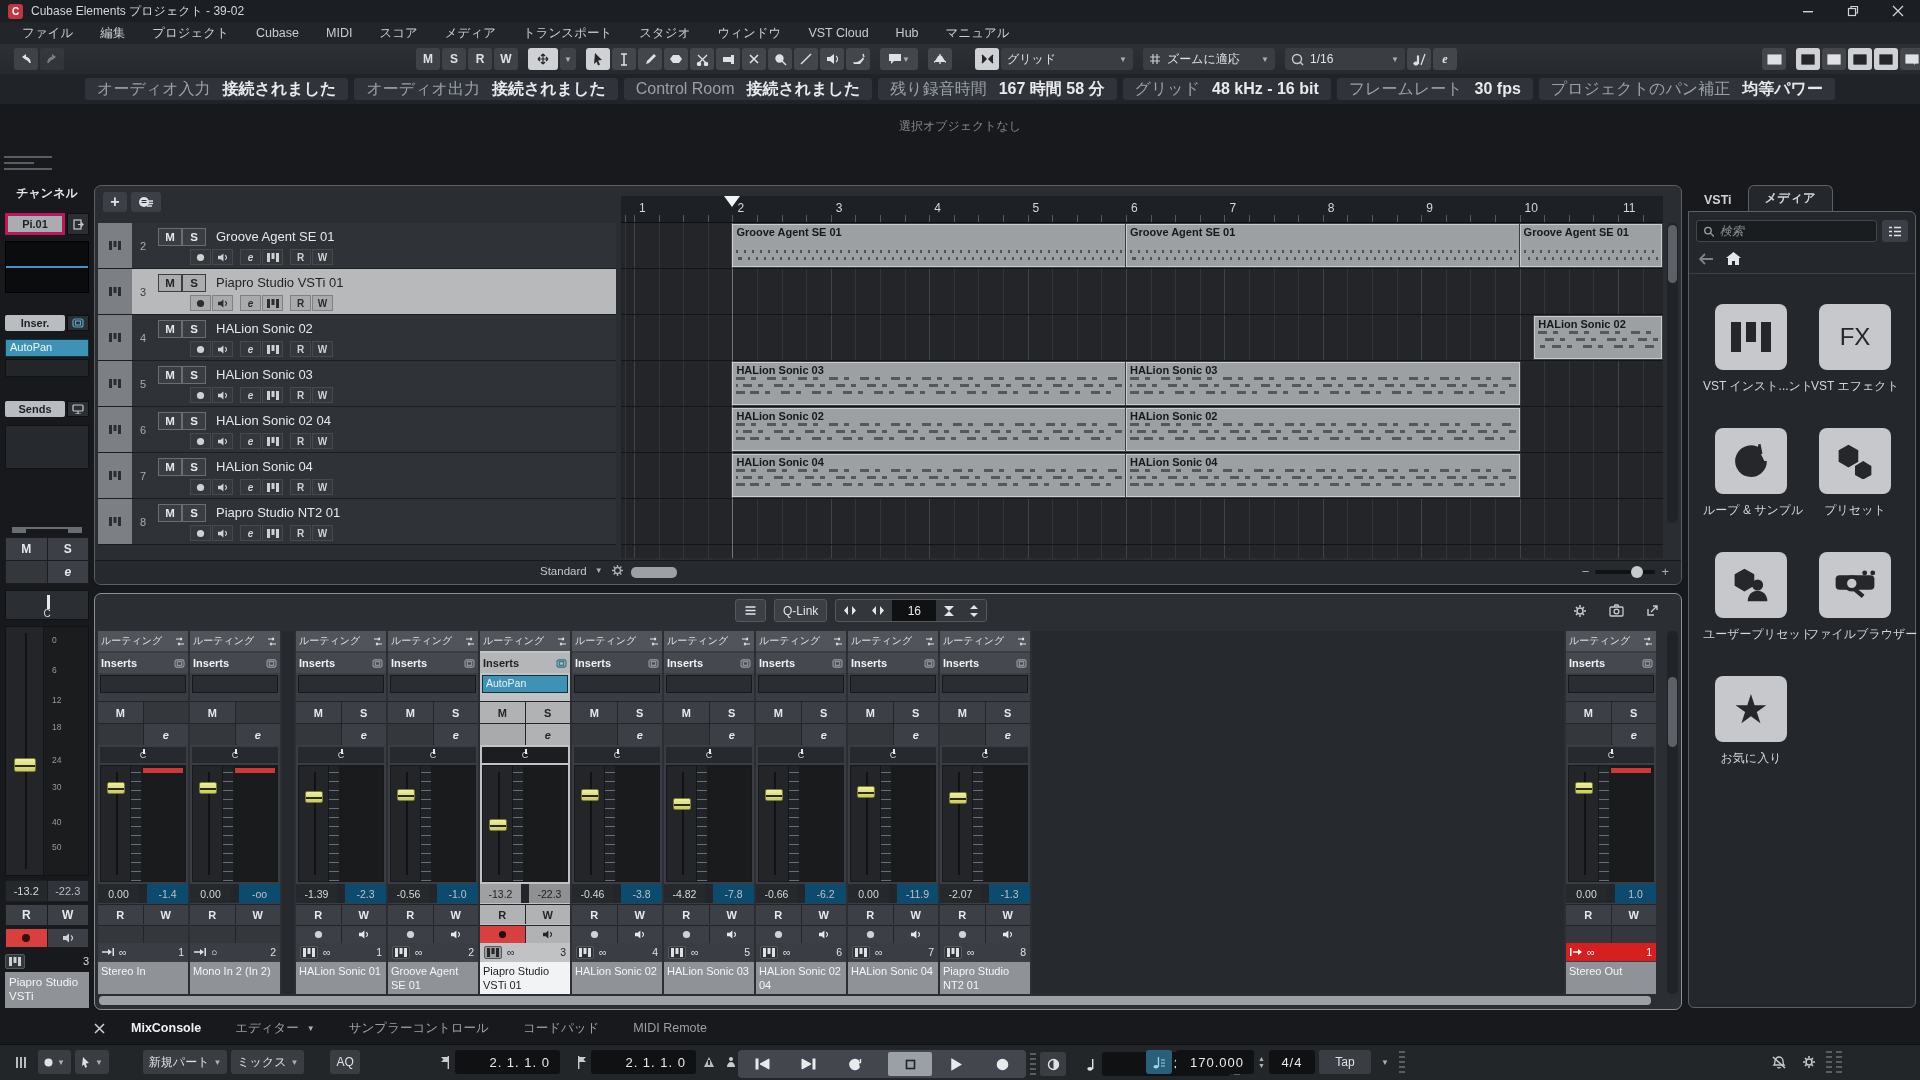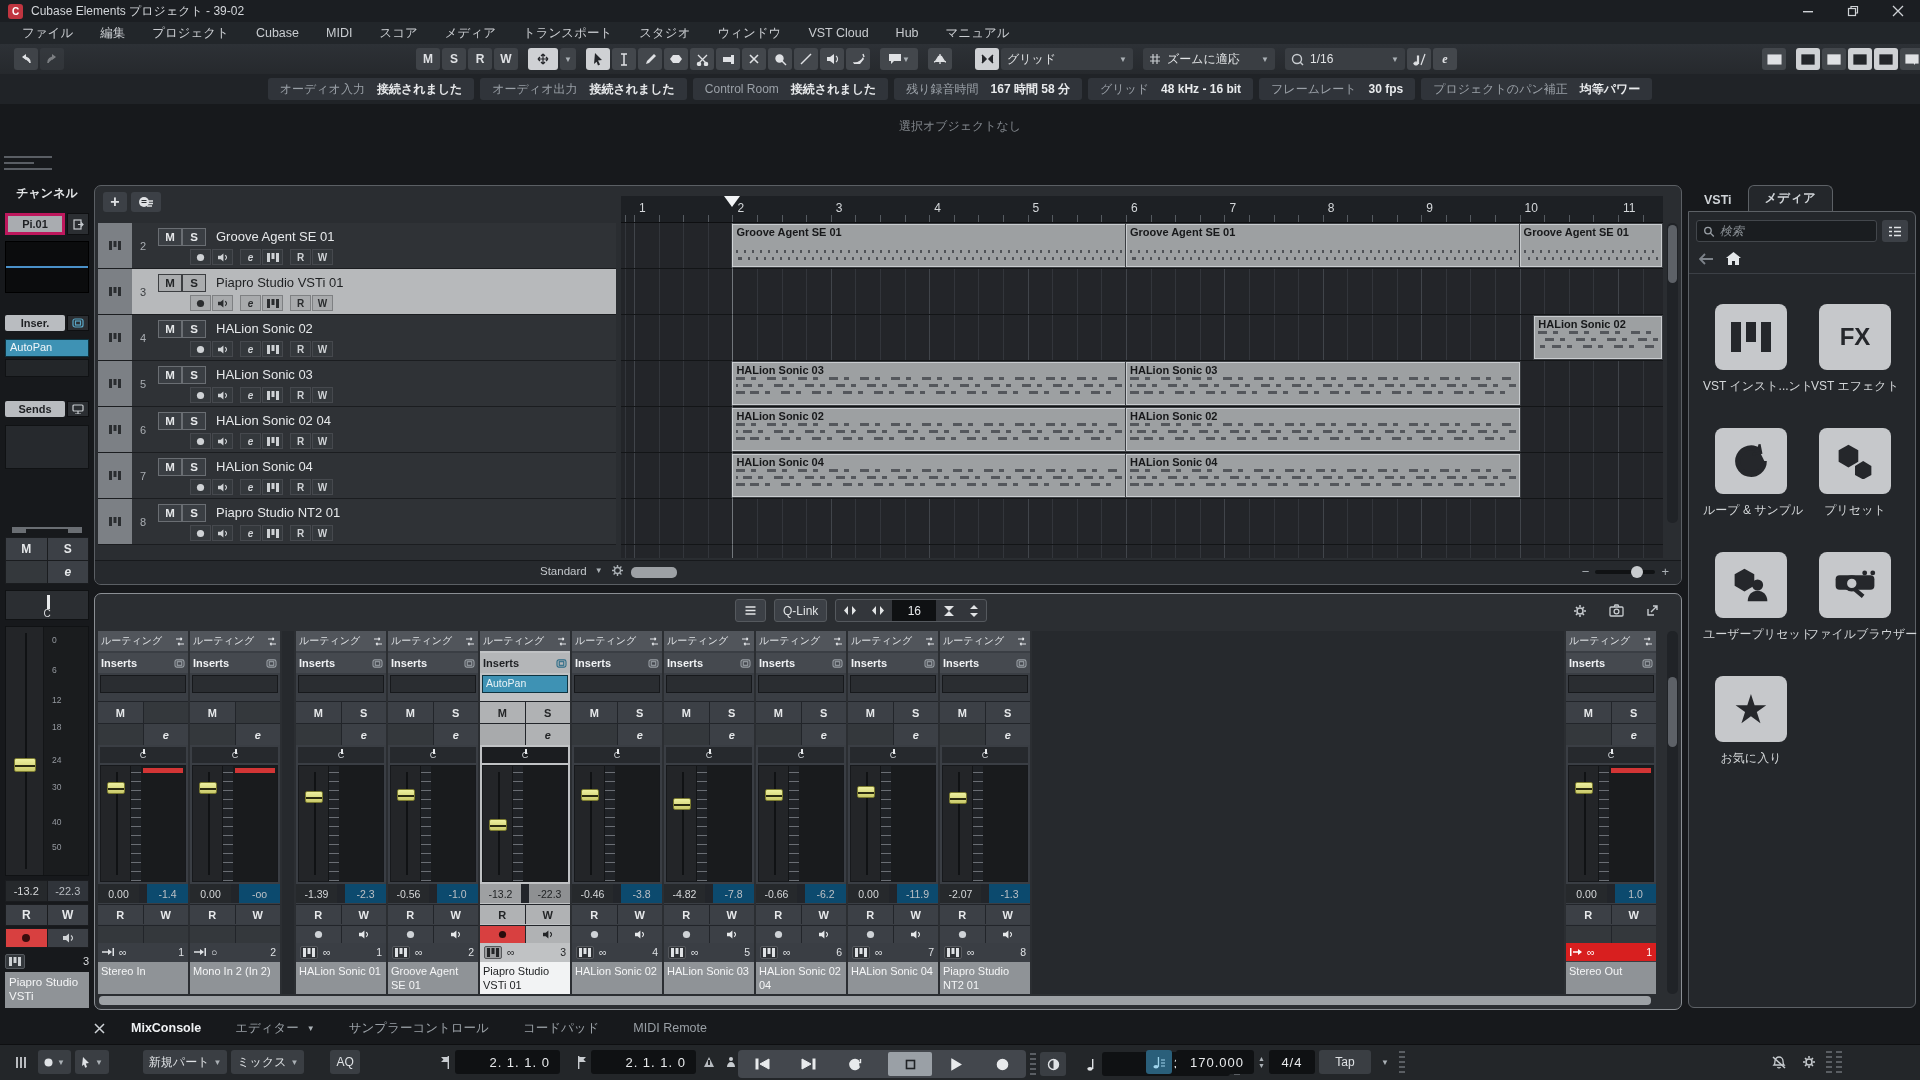--- a/index.html
+++ b/index.html
@@ -30,21 +30,21 @@
   .tb-btn svg { stroke:#dfe1e4; fill:#dfe1e4; }
   .tb-btn.active-tool svg { stroke:#24262a; fill:#24262a; }
   .tb-drop { height:22px; background:#3a3e43; border-radius:3px; display:flex; align-items:center;
              padding:0 6px; gap:6px; font-size:12px; color:#e2e4e6; }
   .caret { font-size:8px; color:#aab0b5; }
   .tb-sep { width:6px; }
   
   #infobar { position:absolute; left:0; top:74px; width:1920px; height:30px; background:#202327;
              display:flex; align-items:center; justify-content:center; gap:6px; }
   .info-item { height:22px; background:#30343a; border-radius:3px; display:flex; align-items:center;
-               gap:12px; padding:0 12px; font-size:12px; }
+               gap:12px; padding:0 12px; font-size:16px; }
   .info-label { color:#9aa0a7; }
   .info-value { color:#e8eaec; font-weight:bold; }
   
   #statusline { position:absolute; left:0; top:104px; width:1920px; height:44px;
                 display:flex; align-items:center; justify-content:center;
                 font-size:12px; color:#83888e; background:#17191c; }
   #workspace-grip { position:absolute; left:4px; top:156px; width:48px; height:14px;
                     border-top:2px solid #5a5e64; border-bottom:2px solid #5a5e64; }
   #workspace-grip::after{ content:""; display:block; margin-top:4px; height:2px; background:#5a5e64; width:30px;}
 
@@ -220,21 +220,21 @@
   #search-box input { background:transparent; border:none; outline:none; color:#c8ccd0; font-style:italic;
                       font-size:12px; width:100%; font-family:inherit;}
   #search-box input::placeholder { color:#8a9095; }
   #list-btn { width:26px; height:22px; background:#3c4046; border-radius:3px; display:flex; align-items:center; justify-content:center;}
   #rack-nav { display:flex; gap:12px; padding:6px 10px 8px 10px; border-bottom:1px solid #3c4046; align-items:center;}
   #tiles { position:absolute; left:0; top:92px; width:100%; }
   .tile-wrap { position:absolute; width:96px; text-align:center; }
   .tile { width:72px; height:66px; margin:0 auto; background:#c6c8cb; border-radius:8px;
           display:flex; align-items:center; justify-content:center; color:#25272b; }
   .tile svg { fill:#25272b; }
-  .tile .txt { font-weight:bold; font-size:24px; }
+  .tile .txt { font-weight:normal; font-size:24px; }
   .tile-label { margin-top:8px; font-size:12px; color:#d4d7d9; white-space:nowrap; }
 
   
   #bottom-tabs { position:absolute; left:94px; top:1014px; width:1588px; height:28px; display:flex;
                  align-items:center; gap:34px; font-size:12.5px; color:#9aa0a6; }
   #bt-close { margin-right:-8px; color:#cfd3d7; }
   .btab.active { color:#f0f2f4; font-weight:bold; }
   .btab { display:flex; align-items:center; gap:8px; }
 
   

